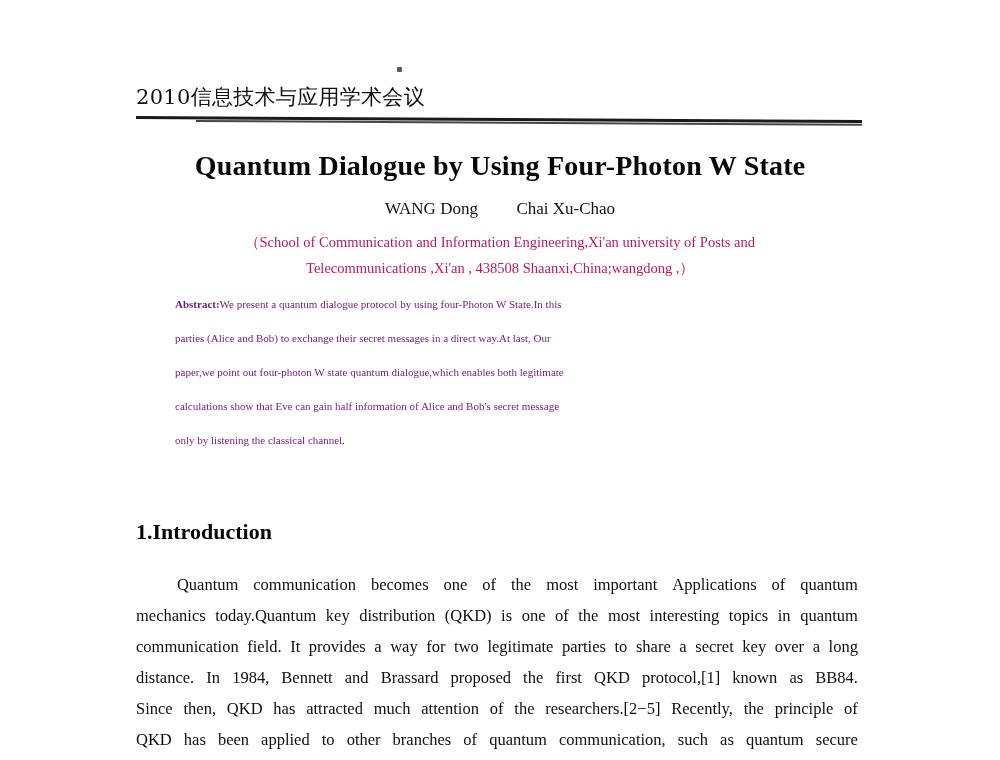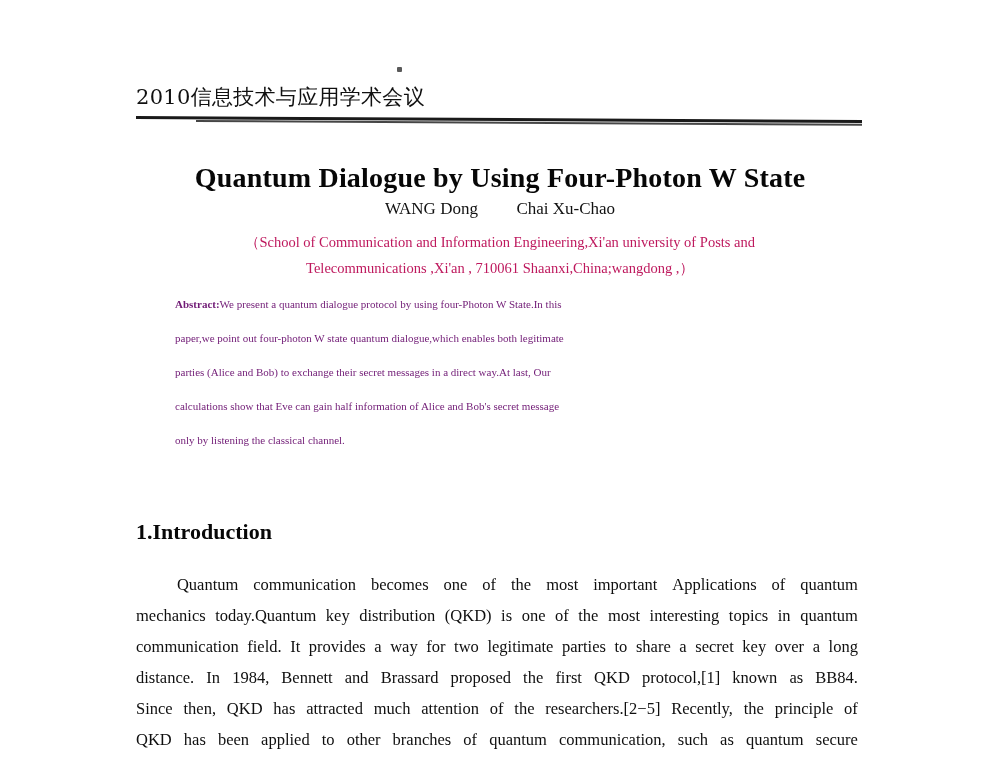--- a/index.html
+++ b/index.html
@@ -77,21 +77,20 @@
     position: absolute;
     left: 0;
     top: 150px;
     width: 1000px;
     text-align: center;
     font-size: 28px;
     font-weight: bold;
     letter-spacing: 0.2px;
     color: #070707;
     font-family: "Liberation Serif", "DejaVu Serif", serif;
-    margin-top: 12px;
   }
 
   .authors {
     position: absolute;
     left: 0;
     top: 199px;
     width: 1000px;
     text-align: center;
     font-size: 17px;
     color: #111;
@@ -196,27 +195,27 @@
   <div class="title">Quantum Dialogue by Using Four-Photon W State</div>
 
   <div class="authors">
     <span>WANG Dong</span>
     <span class="author-gap"></span>
     <span>Chai Xu-Chao</span>
   </div>
 
   <div class="affiliation">
     <div>（School of Communication and Information Engineering,Xi'an university of Posts and</div>
-    <div>Telecommunications ,Xi'an , 710061 Shaanxi,China;wangdong ,）</div>
+    <div>Telecommunications ,Xi'an , 438508 Shaanxi,China;wangdong ,）</div>
   </div>
 
   <div class="abstract-block">
     <span class="lead">Abstract:</span><span>We present a quantum dialogue protocol by using four-Photon W State.In this</span>
+    <div>parties (Alice and Bob) to exchange their secret messages in a direct way.At last, Our</div>
     <div>paper,we point out four-photon W state quantum dialogue,which enables both legitimate</div>
-    <div>parties (Alice and Bob) to exchange their secret messages in a direct way.At last, Our</div>
     <div>calculations show that Eve can gain half information of Alice and Bob's secret message</div>
     <div>only by listening the classical channel.</div>
   </div>
 
 
   <div class="section-heading">1.Introduction</div>
 
   <div class="body-paragraph" id="body-paragraph">
       <span class="para-line justified">
         <span class="indent"></span>

